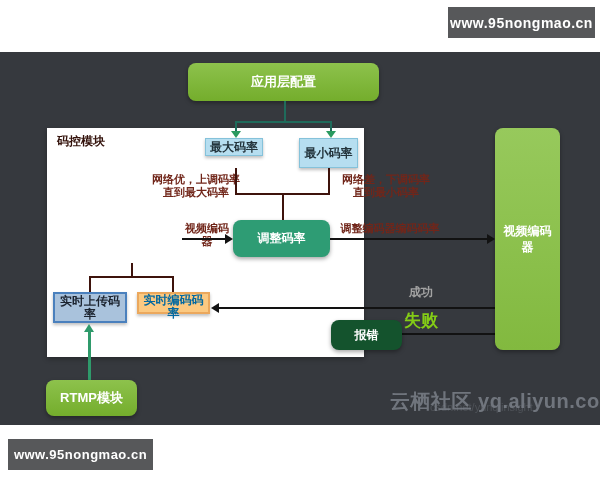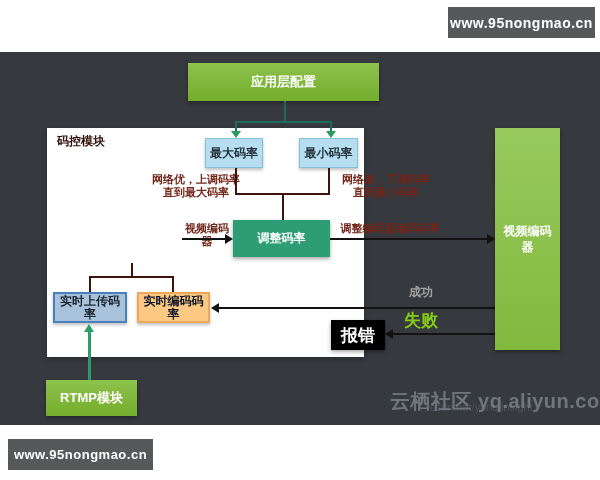--- a/index.html
+++ b/index.html
@@ -15,58 +15,59 @@
     font-weight:bold; letter-spacing:0.5px;
   }
   .banner-top { left:448px; top:7px; width:147px; height:31px; font-size:14px; }
   .banner-bottom { left:8px; top:439px; width:145px; height:31px; font-size:13px; }
   .stage { position:absolute; left:0; top:52px; width:600px; height:373px; background:#36393e; }
 
   .node {
     position:absolute; display:flex; align-items:center; justify-content:center;
     text-align:center; color:#fff; font-weight:bold;
     box-shadow:0 2px 4px rgba(0,0,0,0.35);
+    border-radius:8px;
   }
   .green-node  { background:linear-gradient(180deg,#8dc24c,#74ad2c); }
   .teal-node   { background:#2e9c74; }
   .pink-panel  {
     position:absolute; left:47px; top:76px; width:317px; height:229px;
     background:#ffffff; box-shadow:0 2px 5px rgba(0,0,0,0.3);
   }
   .module-label {
     position:absolute; left:10px; top:5px; font-size:12px; font-weight:bold; color:#33120b;
   }
   .node-app     { left:188px; top:11px;  width:191px; height:38px; font-size:13px; }
   .node-encoder { left:495px; top:76px;  width:65px;  height:222px; font-size:12px;
                   background:linear-gradient(180deg,#97c95c,#82b93f); padding:16px 5px; line-height:16px; }
   .node-rtmp    { left:46px;  top:328px; width:91px;  height:36px; font-size:13px; }
-  .node-error   { left:331px; top:268px; width:54px;  height:30px; font-size:17px; background:#000000; }
+  .node-error   { left:331px; top:268px; width:71px;  height:30px; font-size:12px; background:#14532d; }
   .node-strategy{ left:82px;  top:168px; width:100px; height:43px; font-size:12px; line-height:15px; }
   .node-adjust  { left:233px; top:168px; width:97px;  height:37px; font-size:12px; }
 
   .blue-node {
     position:absolute; display:flex; align-items:center; justify-content:center;
     text-align:center; background:#b6def0; border:1px solid #85c2da;
     color:#23343c; font-size:12px; font-weight:600;
     box-shadow:0 2px 3px rgba(0,0,0,0.25);
   }
-  .node-max { left:205px; top:86px; width:58px; height:30px; }
+  .node-max { left:205px; top:86px; width:58px; height:18px; }
   .node-min { left:299px; top:86px; width:59px; height:30px; }
   .node-upload {
     position:absolute; left:53px; top:240px; width:74px; height:31px;
     background:#a9c2dc; border:2px solid #4a80bd; color:#1c2430;
     font-size:12px; font-weight:600; line-height:13px;
     display:flex; align-items:center; justify-content:center; text-align:center;
     box-shadow:0 2px 3px rgba(0,0,0,0.25);
   }
   .node-encrate {
-    position:absolute; left:137px; top:240px; width:73px; height:31px;
-    background:#fbc981; border:2px solid #eba85d; color:#0f172a;
+    position:absolute; left:137px; top:240px; width:73px; height:22px;
+    background:#fbc981; border:2px solid #eba85d; color:#0369a1;
     font-size:12px; font-weight:600; line-height:13px;
-    display:flex; align-items:flex-end; justify-content:center; text-align:center;
+    display:flex; align-items:flex-start; justify-content:center; text-align:center;
     box-shadow:0 2px 3px rgba(0,0,0,0.25);
   }
 
   .line { position:absolute; }
   .maroon { background:#3e130c; }
   .tealline { background:#1f6b5b; }
   .blackline { background:#121212; }
   .rtmpline { background:#2f9a6b; }
 
   .arr { position:absolute; width:0; height:0; }

